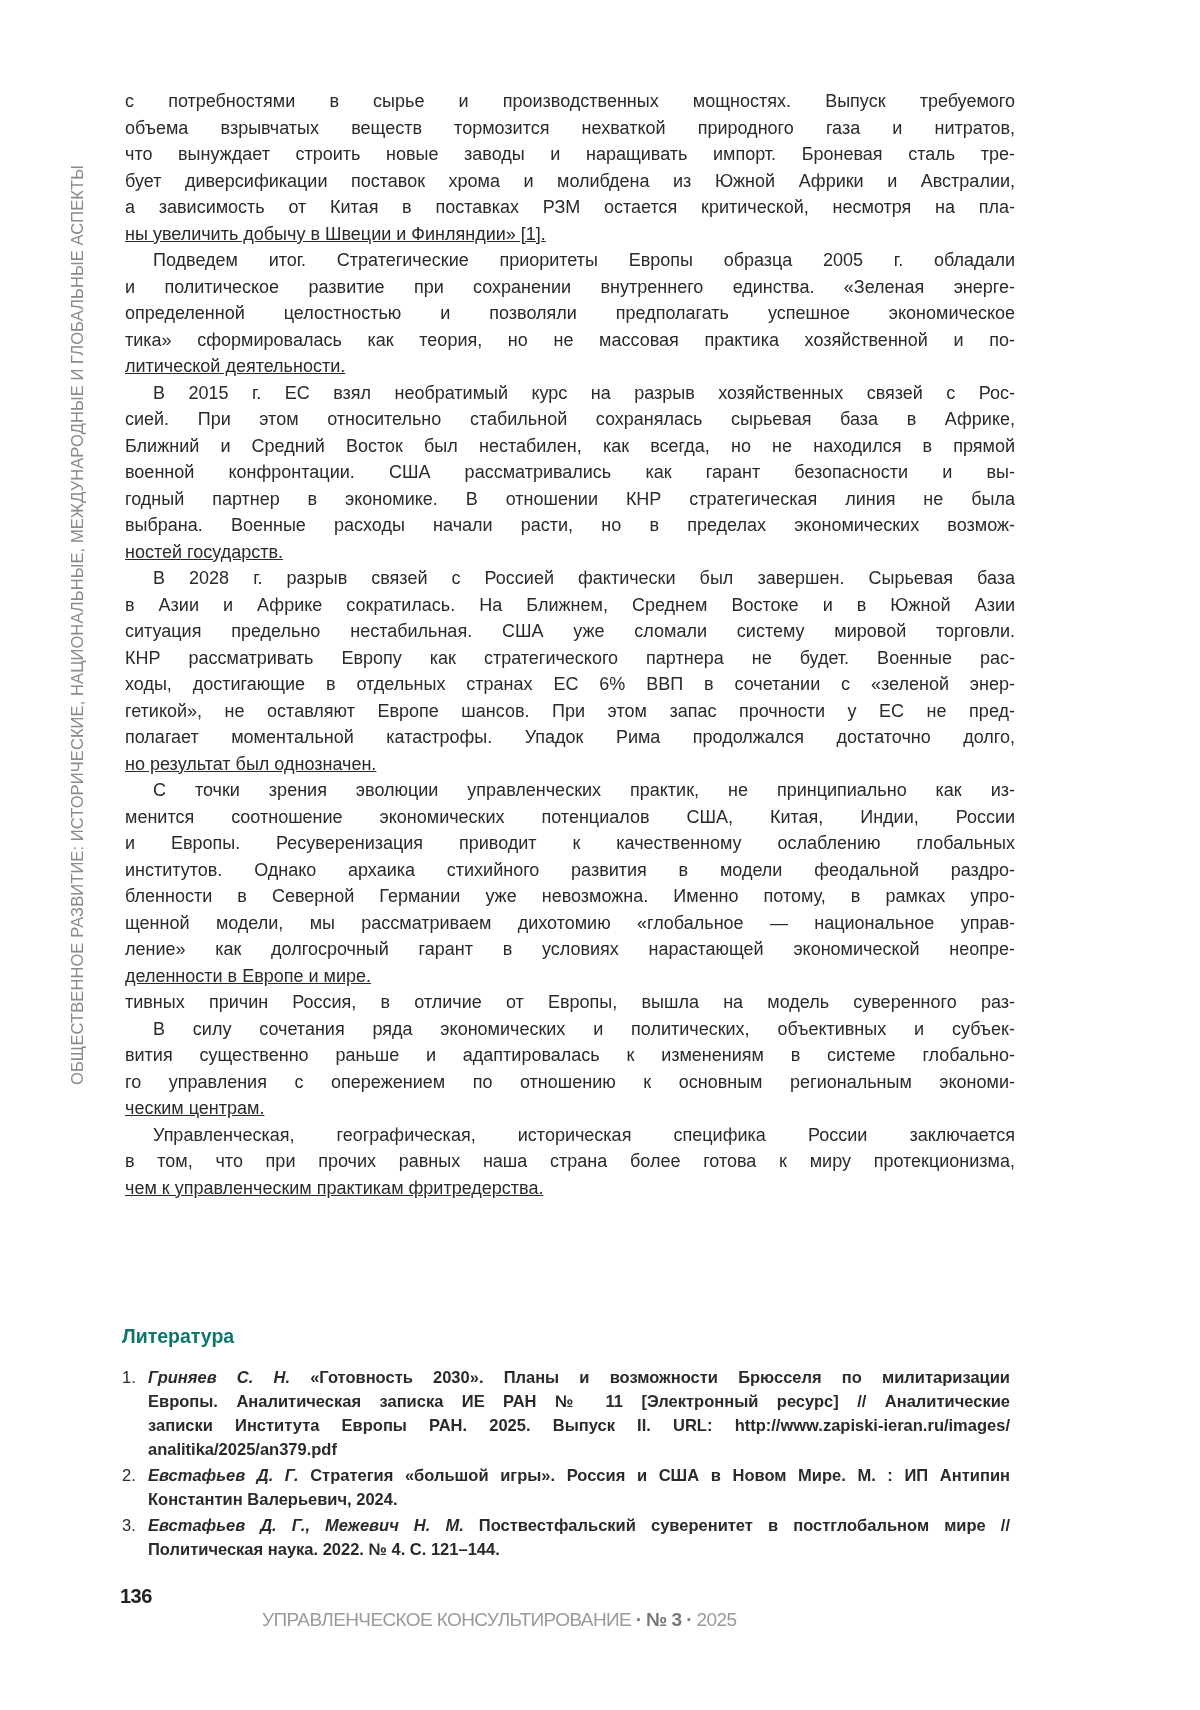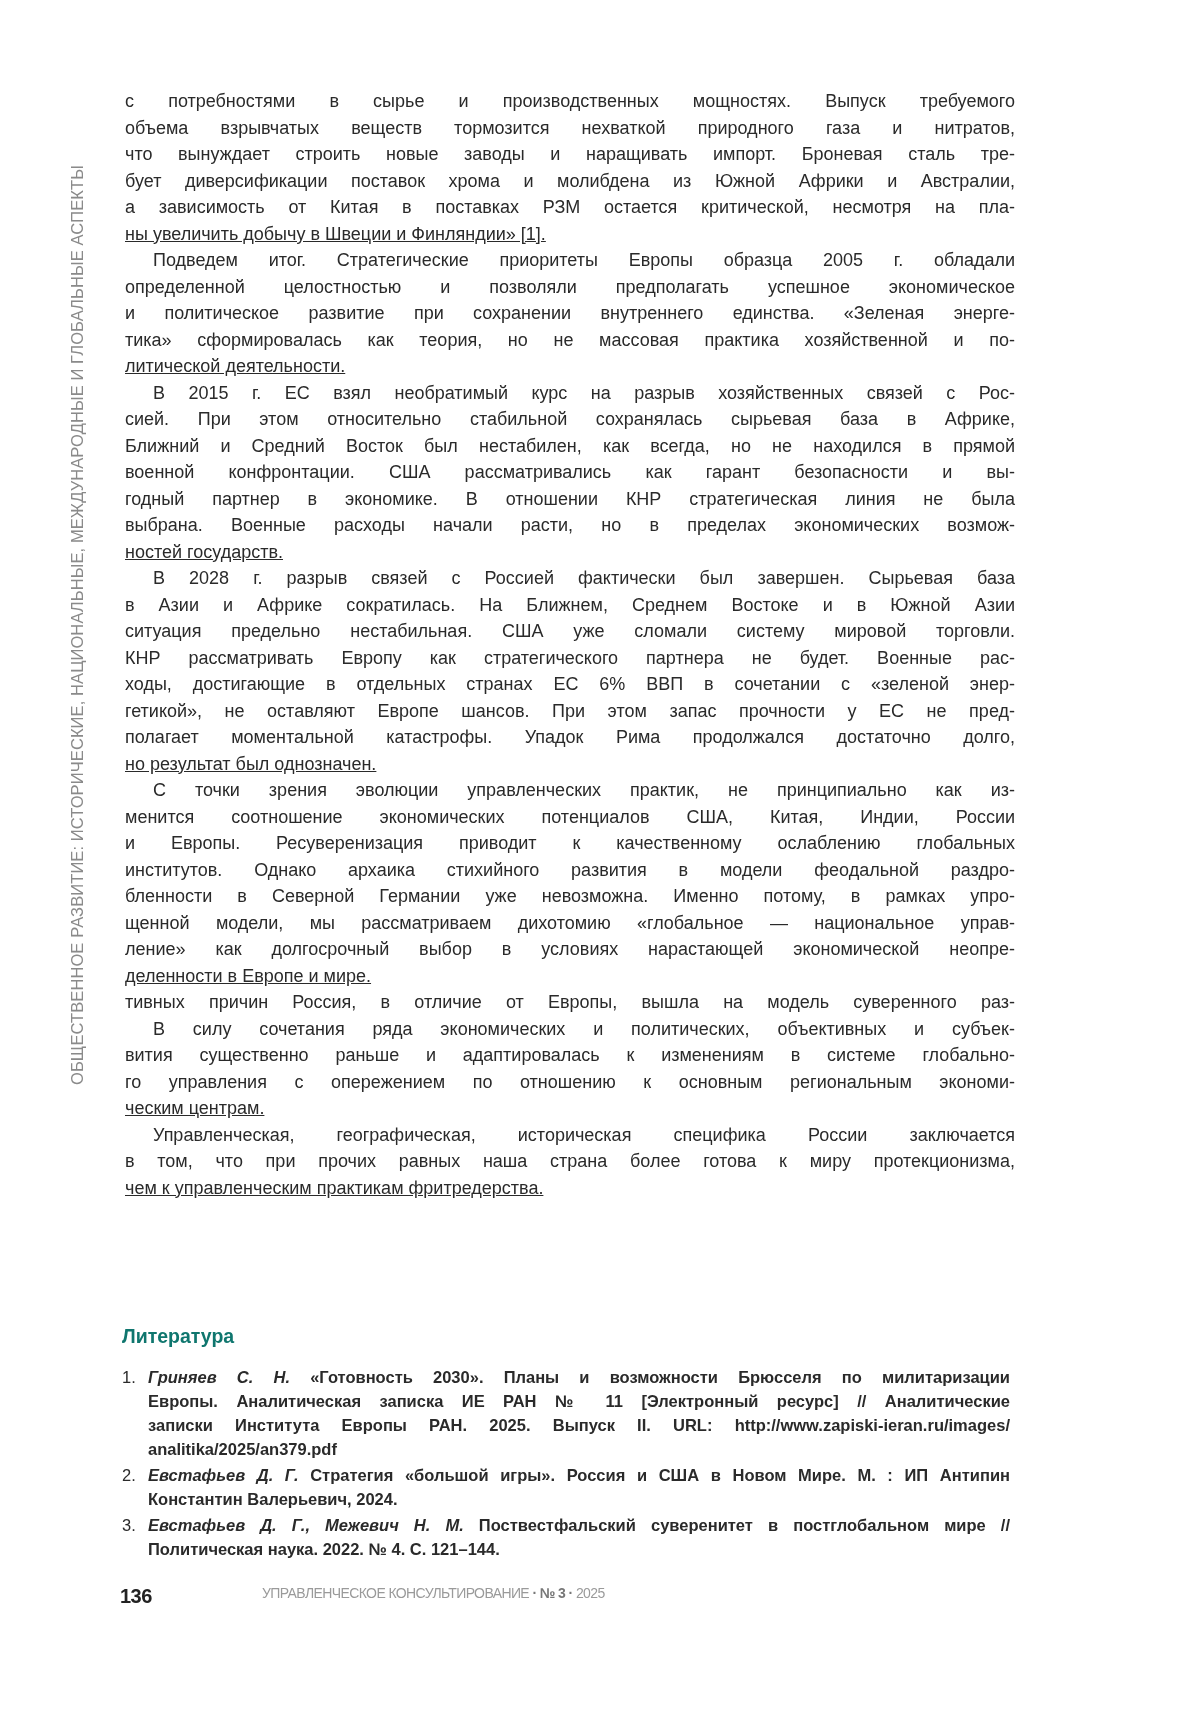--- a/index.html
+++ b/index.html
@@ -11,39 +11,39 @@
   .ln.ind { padding-left:28px; }
   .refhead { position:absolute; left:122px; top:1325px; font-size:19.5px; font-weight:bold; color:#0f766e; }
   .refs { position:absolute; left:122px; top:1365px; width:888px; font-size:16.5px; line-height:24px; color:#2a2a2a; }
   .ref { position:relative; padding-left:26px; margin-bottom:2px; }
   .ref .num { position:absolute; left:0; top:0; }
   .ref .rl { display:block; text-align:justify; text-align-last:justify; white-space:nowrap; height:24px;font-weight:bold; }
   .ref .rl.last { text-align-last:left; }
   .ref i { font-style:italic; }
   .footer { position:absolute; left:120px; top:1585px; height:40px; white-space:nowrap; }
   .pnum { position:absolute; left:0; top:0; font-size:20px; font-weight:bold; color:#222; letter-spacing:-0.5px; }
-  .jt { position:absolute; left:142px; top:0; font-size:14px; color:#9a9a9a; letter-spacing:-0.6px; }
+  .jt { position:absolute; left:142px; top:24px; font-size:19px; color:#9a9a9a; letter-spacing:-0.6px; }
   .jt .dot { color:#777; font-weight:bold; }
   .jt .iss { color:#777; font-weight:bold; }
 </style>
 </head>
 <body>
 
 <div class="side">ОБЩЕСТВЕННОЕ РАЗВИТИЕ: ИСТОРИЧЕСКИЕ, НАЦИОНАЛЬНЫЕ, МЕЖДУНАРОДНЫЕ И ГЛОБАЛЬНЫЕ АСПЕКТЫ</div>
 
 <div class="body" id="body">
     <span class="ln ">с потребностями в сырье и производственных мощностях. Выпуск требуемого</span>
     <span class="ln ">объема взрывчатых веществ тормозится нехваткой природного газа и нитратов,</span>
     <span class="ln ">что вынуждает строить новые заводы и наращивать импорт. Броневая сталь тре-</span>
     <span class="ln ">бует диверсификации поставок хрома и молибдена из Южной Африки и Австралии,</span>
     <span class="ln ">а зависимость от Китая в поставках РЗМ остается критической, несмотря на пла-</span>
     <span class="ln last">ны увеличить добычу в Швеции и Финляндии» [1].</span>
     <span class="ln ind">Подведем итог. Стратегические приоритеты Европы образца 2005 г. обладали</span>
+    <span class="ln ">и политическое развитие при сохранении внутреннего единства. «Зеленая энерге-</span>
     <span class="ln ">определенной целостностью и позволяли предполагать успешное экономическое</span>
-    <span class="ln ">и политическое развитие при сохранении внутреннего единства. «Зеленая энерге-</span>
     <span class="ln ">тика» сформировалась как теория, но не массовая практика хозяйственной и по-</span>
     <span class="ln last">литической деятельности.</span>
     <span class="ln ind">В 2015 г. ЕС взял необратимый курс на разрыв хозяйственных связей с Рос-</span>
     <span class="ln ">сией. При этом относительно стабильной сохранялась сырьевая база в Африке,</span>
     <span class="ln ">Ближний и Средний Восток был нестабилен, как всегда, но не находился в прямой</span>
     <span class="ln ">военной конфронтации. США рассматривались как гарант безопасности и вы-</span>
     <span class="ln ">годный партнер в экономике. В отношении КНР стратегическая линия не была</span>
     <span class="ln ">выбрана. Военные расходы начали расти, но в пределах экономических возмож-</span>
     <span class="ln last">ностей государств.</span>
     <span class="ln ind">В 2028 г. разрыв связей с Россией фактически был завершен. Сырьевая база</span>
@@ -53,21 +53,21 @@
     <span class="ln ">ходы, достигающие в отдельных странах ЕС 6% ВВП в сочетании с «зеленой энер-</span>
     <span class="ln ">гетикой», не оставляют Европе шансов. При этом запас прочности у ЕС не пред-</span>
     <span class="ln ">полагает моментальной катастрофы. Упадок Рима продолжался достаточно долго,</span>
     <span class="ln last">но результат был однозначен.</span>
     <span class="ln ind">С точки зрения эволюции управленческих практик, не принципиально как из-</span>
     <span class="ln ">менится соотношение экономических потенциалов США, Китая, Индии, России</span>
     <span class="ln ">и Европы. Ресуверенизация приводит к качественному ослаблению глобальных</span>
     <span class="ln ">институтов. Однако архаика стихийного развития в модели феодальной раздро-</span>
     <span class="ln ">бленности в Северной Германии уже невозможна. Именно потому, в рамках упро-</span>
     <span class="ln ">щенной модели, мы рассматриваем дихотомию «глобальное — национальное управ-</span>
-    <span class="ln ">ление» как долгосрочный выбор в условиях нарастающей экономической неопре-</span>
+    <span class="ln ">ление» как долгосрочный гарант в условиях нарастающей экономической неопре-</span>
     <span class="ln last">деленности в Европе и мире.</span>
     <span class="ln ">тивных причин Россия, в отличие от Европы, вышла на модель суверенного раз-</span>
     <span class="ln ind">В силу сочетания ряда экономических и политических, объективных и субъек-</span>
     <span class="ln ">вития существенно раньше и адаптировалась к изменениям в системе глобально-</span>
     <span class="ln ">го управления с опережением по отношению к основным региональным экономи-</span>
     <span class="ln last">ческим центрам.</span>
     <span class="ln ind">Управленческая, географическая, историческая специфика России заключается</span>
     <span class="ln ">в том, что при прочих равных наша страна более готова к миру протекционизма,</span>
     <span class="ln last">чем к управленческим практикам фритредерства.</span>
   </div>

